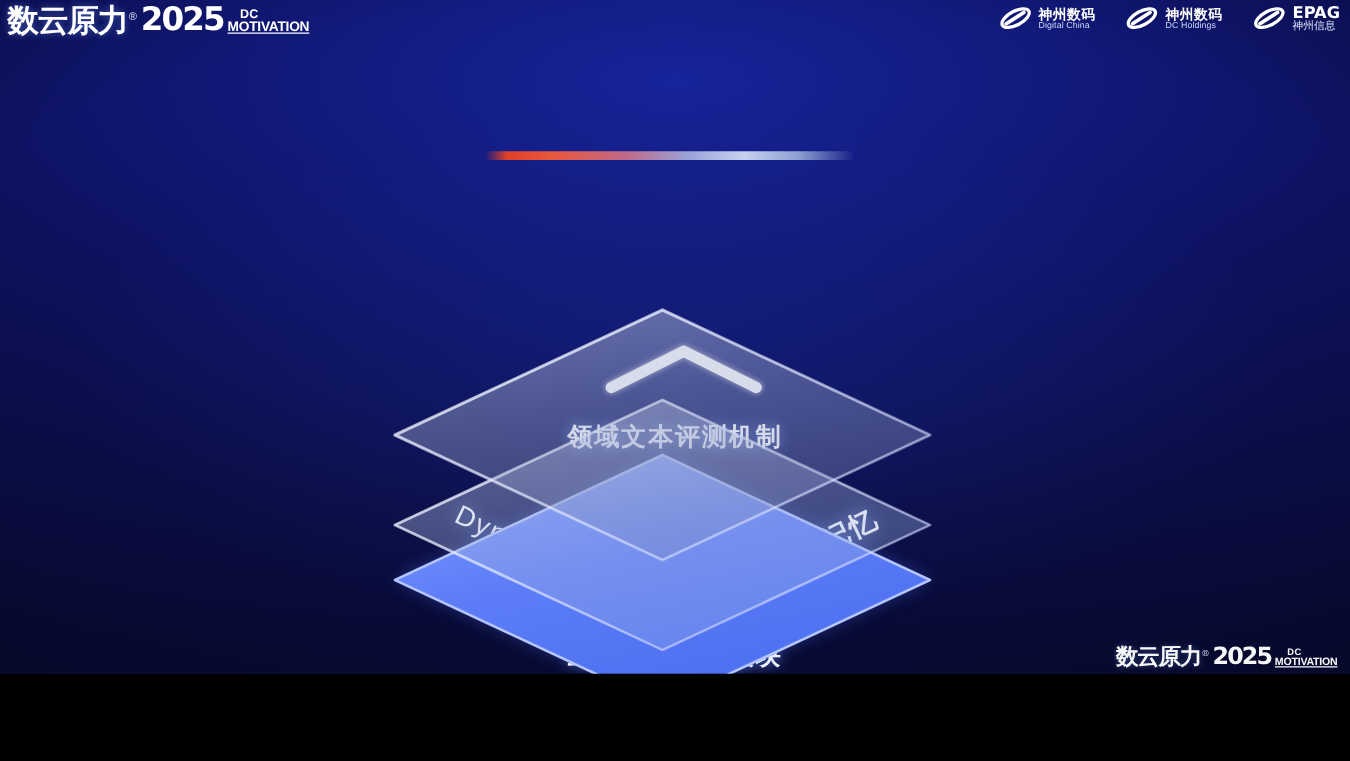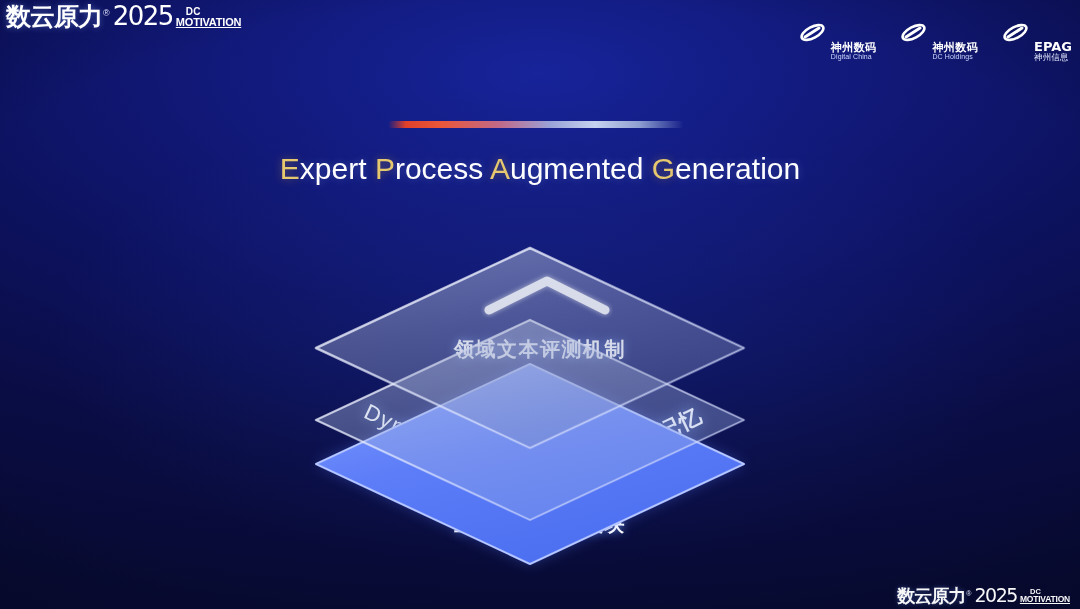--- a/index.html
+++ b/index.html
@@ -3,21 +3,21 @@
 <meta charset="utf-8">
 <style>
   * { margin:0; padding:0; box-sizing:border-box; }
   html,body{ background:#000; }
   body{
     font-family:"Liberation Sans","DejaVu Sans",sans-serif;
     -webkit-font-smoothing:antialiased;
   }
   #slide{
     position:relative;
-    width:1080px; height:609px;
+    width:1080px; height:539px;
     overflow:hidden;
     background:
       radial-gradient(120% 90% at 50% 12%, #17249a 0%, #121a7d 22%, #0d1260 45%, #0a0d45 70%, #070a30 100%),
       #0a0d45;
   }
   
   #slide::after{
     content:"";
     position:absolute; inset:0;
     background:
@@ -38,21 +38,21 @@
     white-space:nowrap;
   }
   .bl-cn{
     font-size:25px; font-weight:700; color:#ffffff;
     letter-spacing:-1px; line-height:1;
     font-family:"DejaVu Sans","Liberation Sans",sans-serif;
     text-shadow:0 0 6px rgba(130,170,255,.45);
   }
   .bl-reg{ font-size:9px; color:#dfe6ff; position:relative; top:-11px; left:-1px;}
   .bl-yr{
-    font-size:26px; font-weight:400; color:#fff; letter-spacing:-1.5px;
+    font-size:26px; font-weight:700; color:#fff; letter-spacing:-1.5px;
     line-height:1; font-family:"DejaVu Sans",sans-serif;
   }
   .bl-dc{
     display:inline-block; line-height:.95; margin-left:1px; position:relative; top:-2px;
   }
   .bl-dc .d1{ display:block; font-size:10px; font-weight:700; color:#ffffff; letter-spacing:.2px;padding-left:10px;}
   .bl-dc .d2{ display:block; font-size:11px; font-weight:700; color:#ffffff; letter-spacing:-.2px;text-decoration:underline;}
 
   .live-line{
     position:absolute; left:6px; top:50px;
@@ -65,21 +65,21 @@
   .partner-logos{
     position:absolute; right:8px; top:4px;
     display:flex; align-items:center; gap:24px;
   }
   .plogo{ display:flex; align-items:center; gap:5px; }
   .pmark{
     width:27px; height:21px; flex:0 0 auto;
     position:relative;
   }
   .pmark svg{ display:block; width:27px; height:21px; }
-  .ptext{ line-height:1.02;margin-top:36px; }
+  .ptext{ line-height:1.02; }
   .ptext .t1{
     display:block; font-size:11px; font-weight:700; color:#ffffff; letter-spacing:.4px;
     font-family:"DejaVu Sans",sans-serif;
   }
   .ptext .t2{
     display:block; font-size:7px; font-weight:400; color:#cfd9ff; letter-spacing:.1px;
     font-family:"Liberation Sans",sans-serif;
   }
   .ptext.dcits .t1{ font-size:13px; letter-spacing:0px; }
   .ptext.dcits .t2{ font-size:8.5px; color:#e3e9ff; font-family:"DejaVu Sans",sans-serif;}
@@ -263,21 +263,20 @@
           <span class="t2">神州信息</span>
         </span>
       </div>
 
     </div>
   </div>
 
 
   <div class="divider"></div>
 
-  <div class="subtitle"><span class="cap">E</span><span class="rest">xpert</span><span class="rest"> </span><span class="cap">P</span><span class="rest">rocess</span><span class="rest"> </span><span class="cap">A</span><span class="rest">ugmented</span><span class="rest"> </span><span class="cap">G</span><span class="rest">eneration</span></div>
 
   <div class="stack">
 
     <svg width="0" height="0" style="position:absolute">
       <defs>
         <linearGradient id="gTop" x1="0" y1="0" x2="0.35" y2="1">
           <stop offset="0%" stop-color="#c3cbe4" stop-opacity=".52"></stop>
           <stop offset="45%" stop-color="#9fa9cc" stop-opacity=".42"></stop>
           <stop offset="100%" stop-color="#7f8cc0" stop-opacity=".34"></stop>
         </linearGradient>

